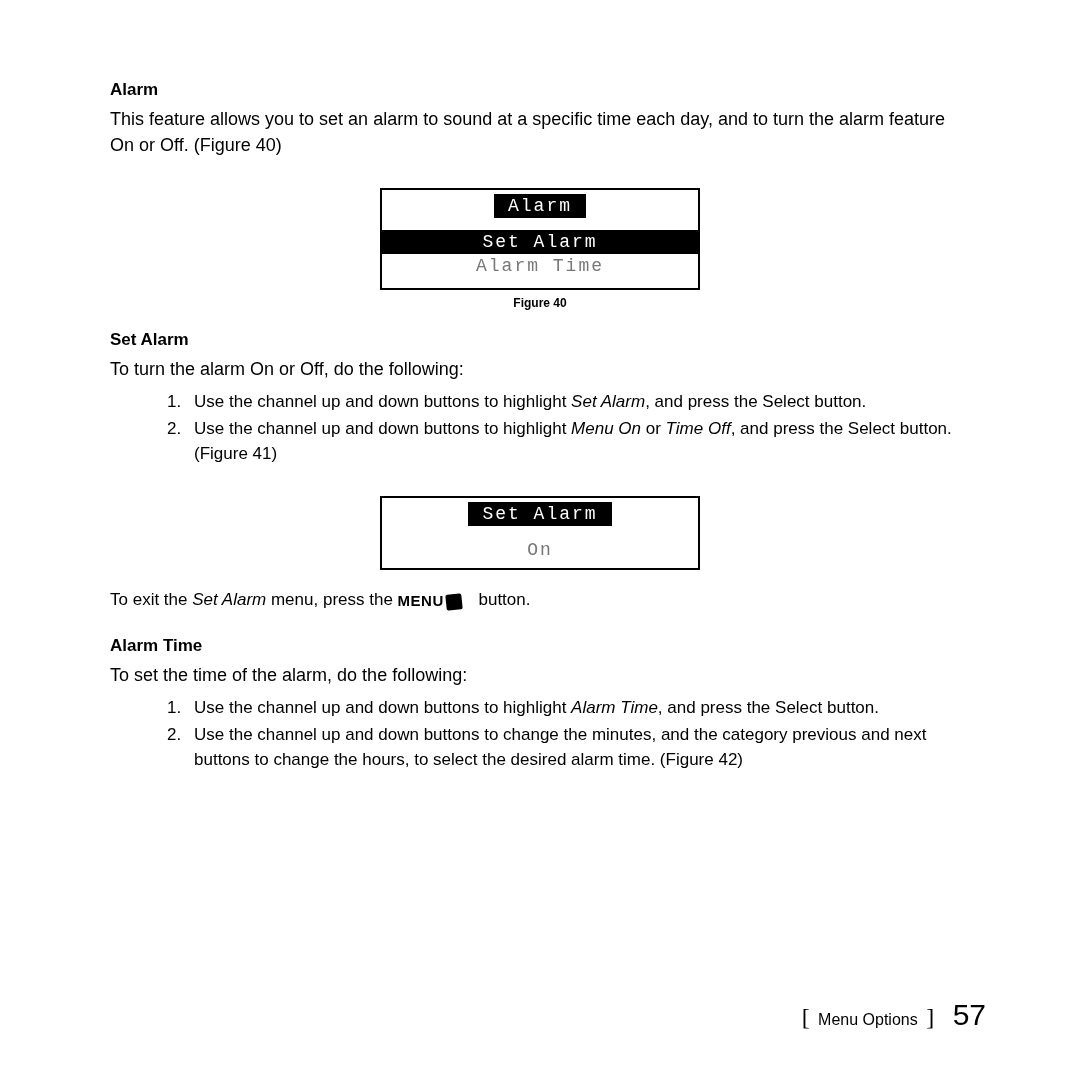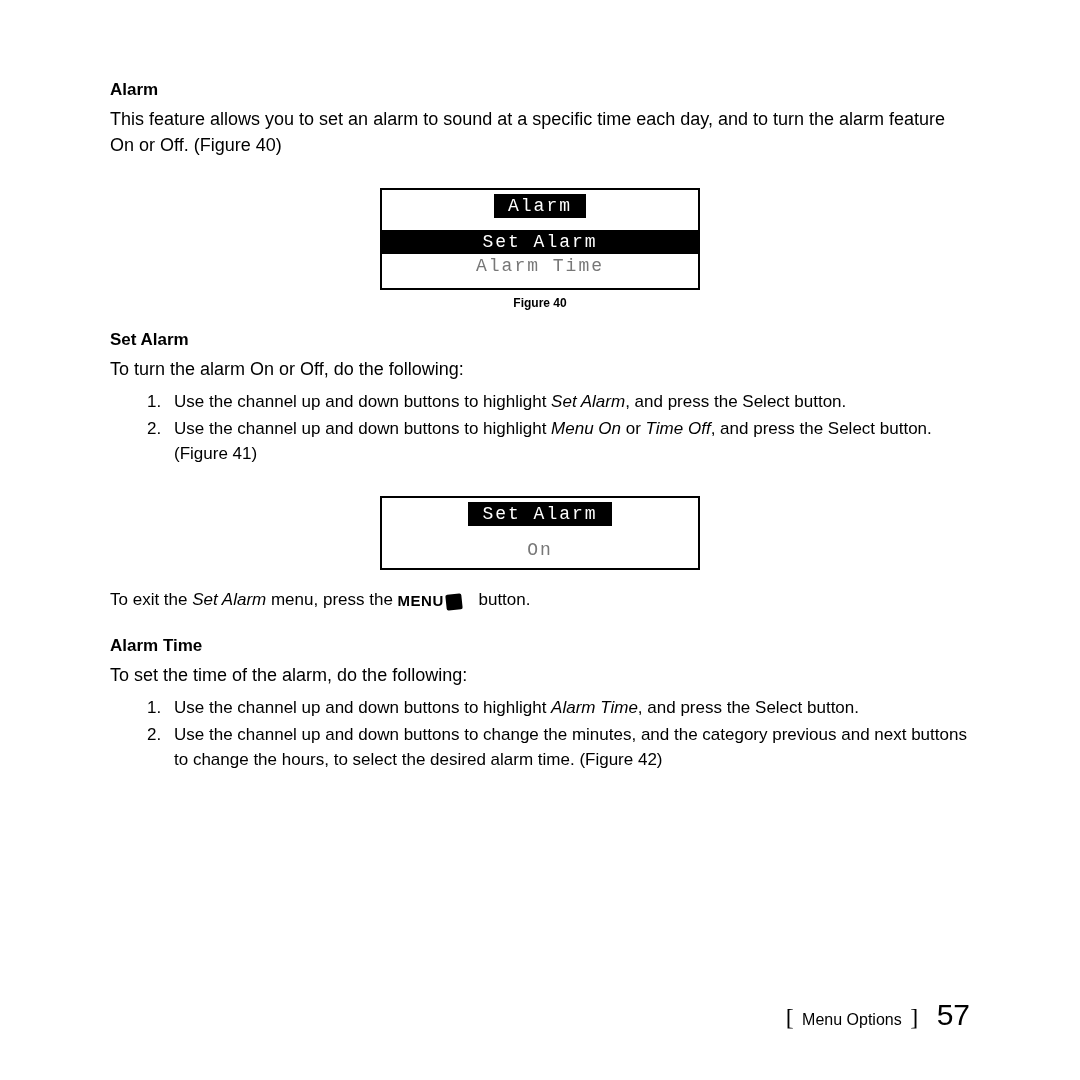--- a/index.html
+++ b/index.html
@@ -16,21 +16,21 @@
     font-weight: bold;
     font-size: 17px;
     margin-bottom: 6px;
   }
   .body-text {
     font-size: 18px;
     line-height: 1.45;
     margin-bottom: 8px;
   }
   ol {
-    margin-left: 56px;
+    margin-left: 76px;
     margin-top: 4px;
     margin-bottom: 8px;
   }
   ol li {
     font-size: 17px;
     line-height: 1.45;
     padding-left: 8px;
     margin-bottom: 2px;
   }
   .figure-wrap {
@@ -99,21 +99,21 @@
     height: 10px;
     border: 3px solid #000;
     border-radius: 2px;
     transform: rotate(-6deg);
     background: #000;
   }
   .italic { font-style: italic; }
   .footer {
     position: absolute;
     bottom: 48px;
-    right: 110px;
+    right: 94px;
     font-size: 16px;
   }
   .footer .bracket { font-size: 24px; font-family: serif; }
   .footer .label { font-size: 16px; margin: 0 4px; }
   .footer .pagenum { font-size: 30px; margin-left: 14px; }
 </style>
 </head>
 <body>
 
 <div class="section-title">Alarm</div>

